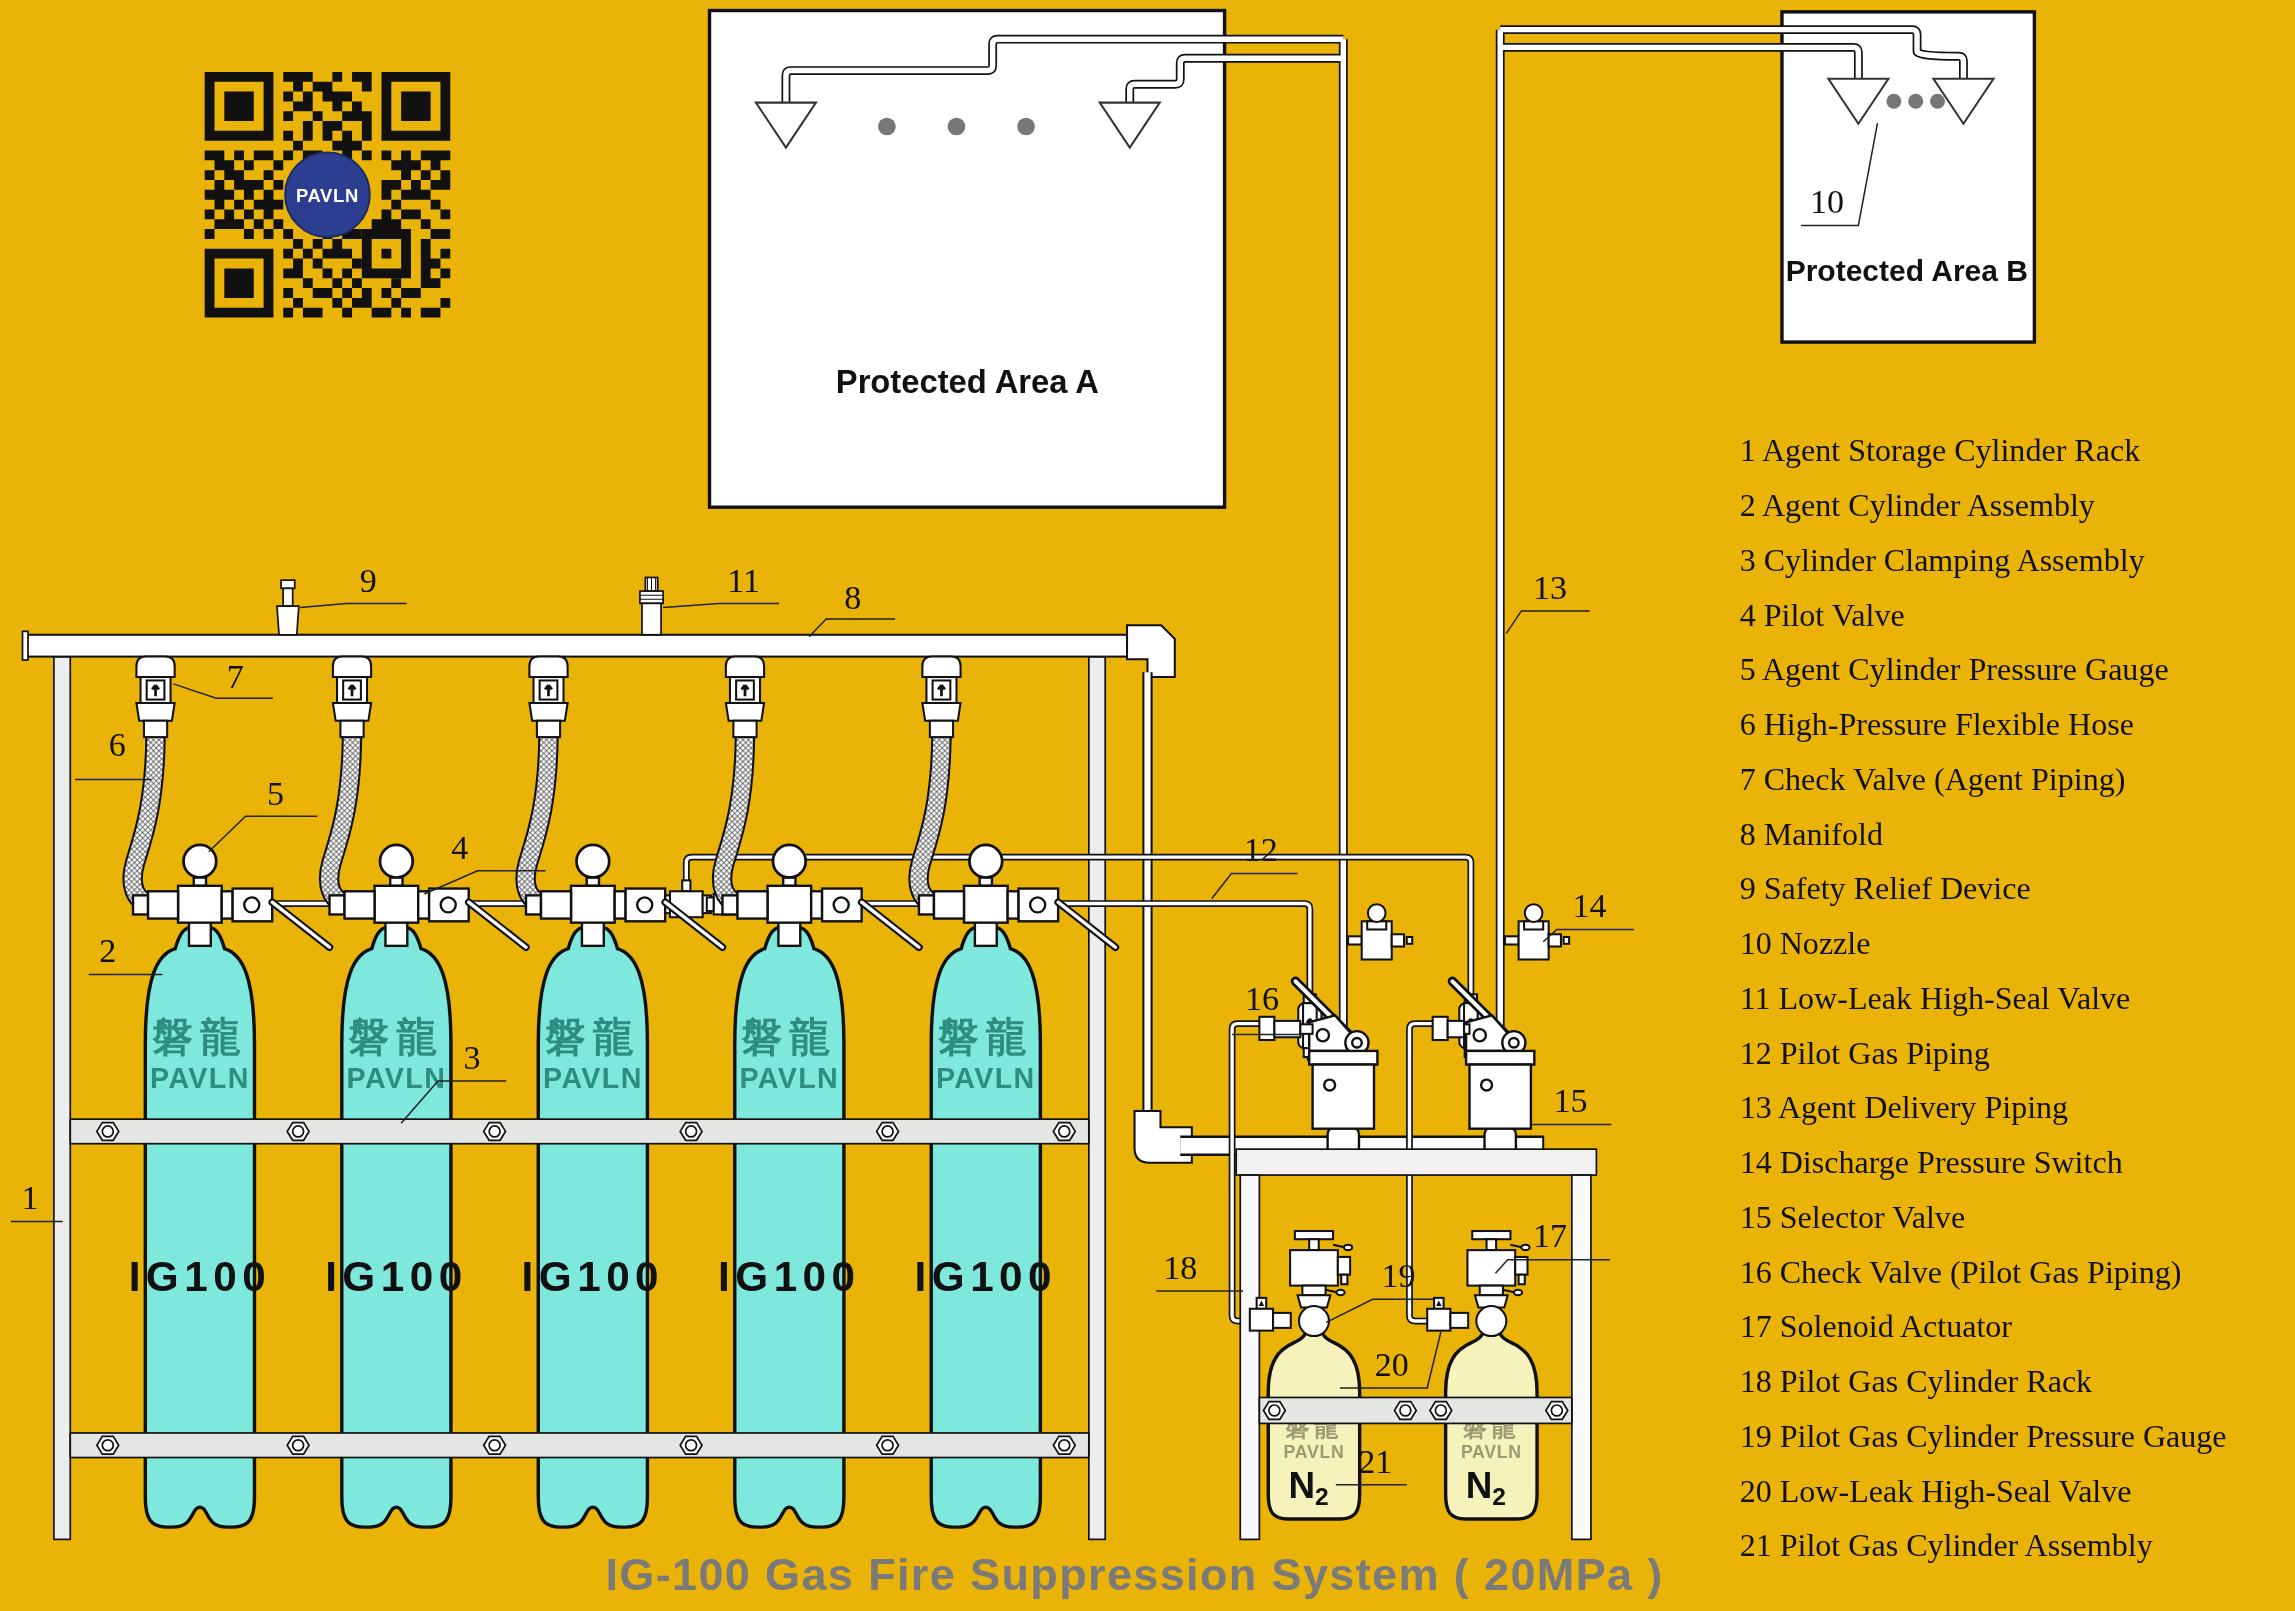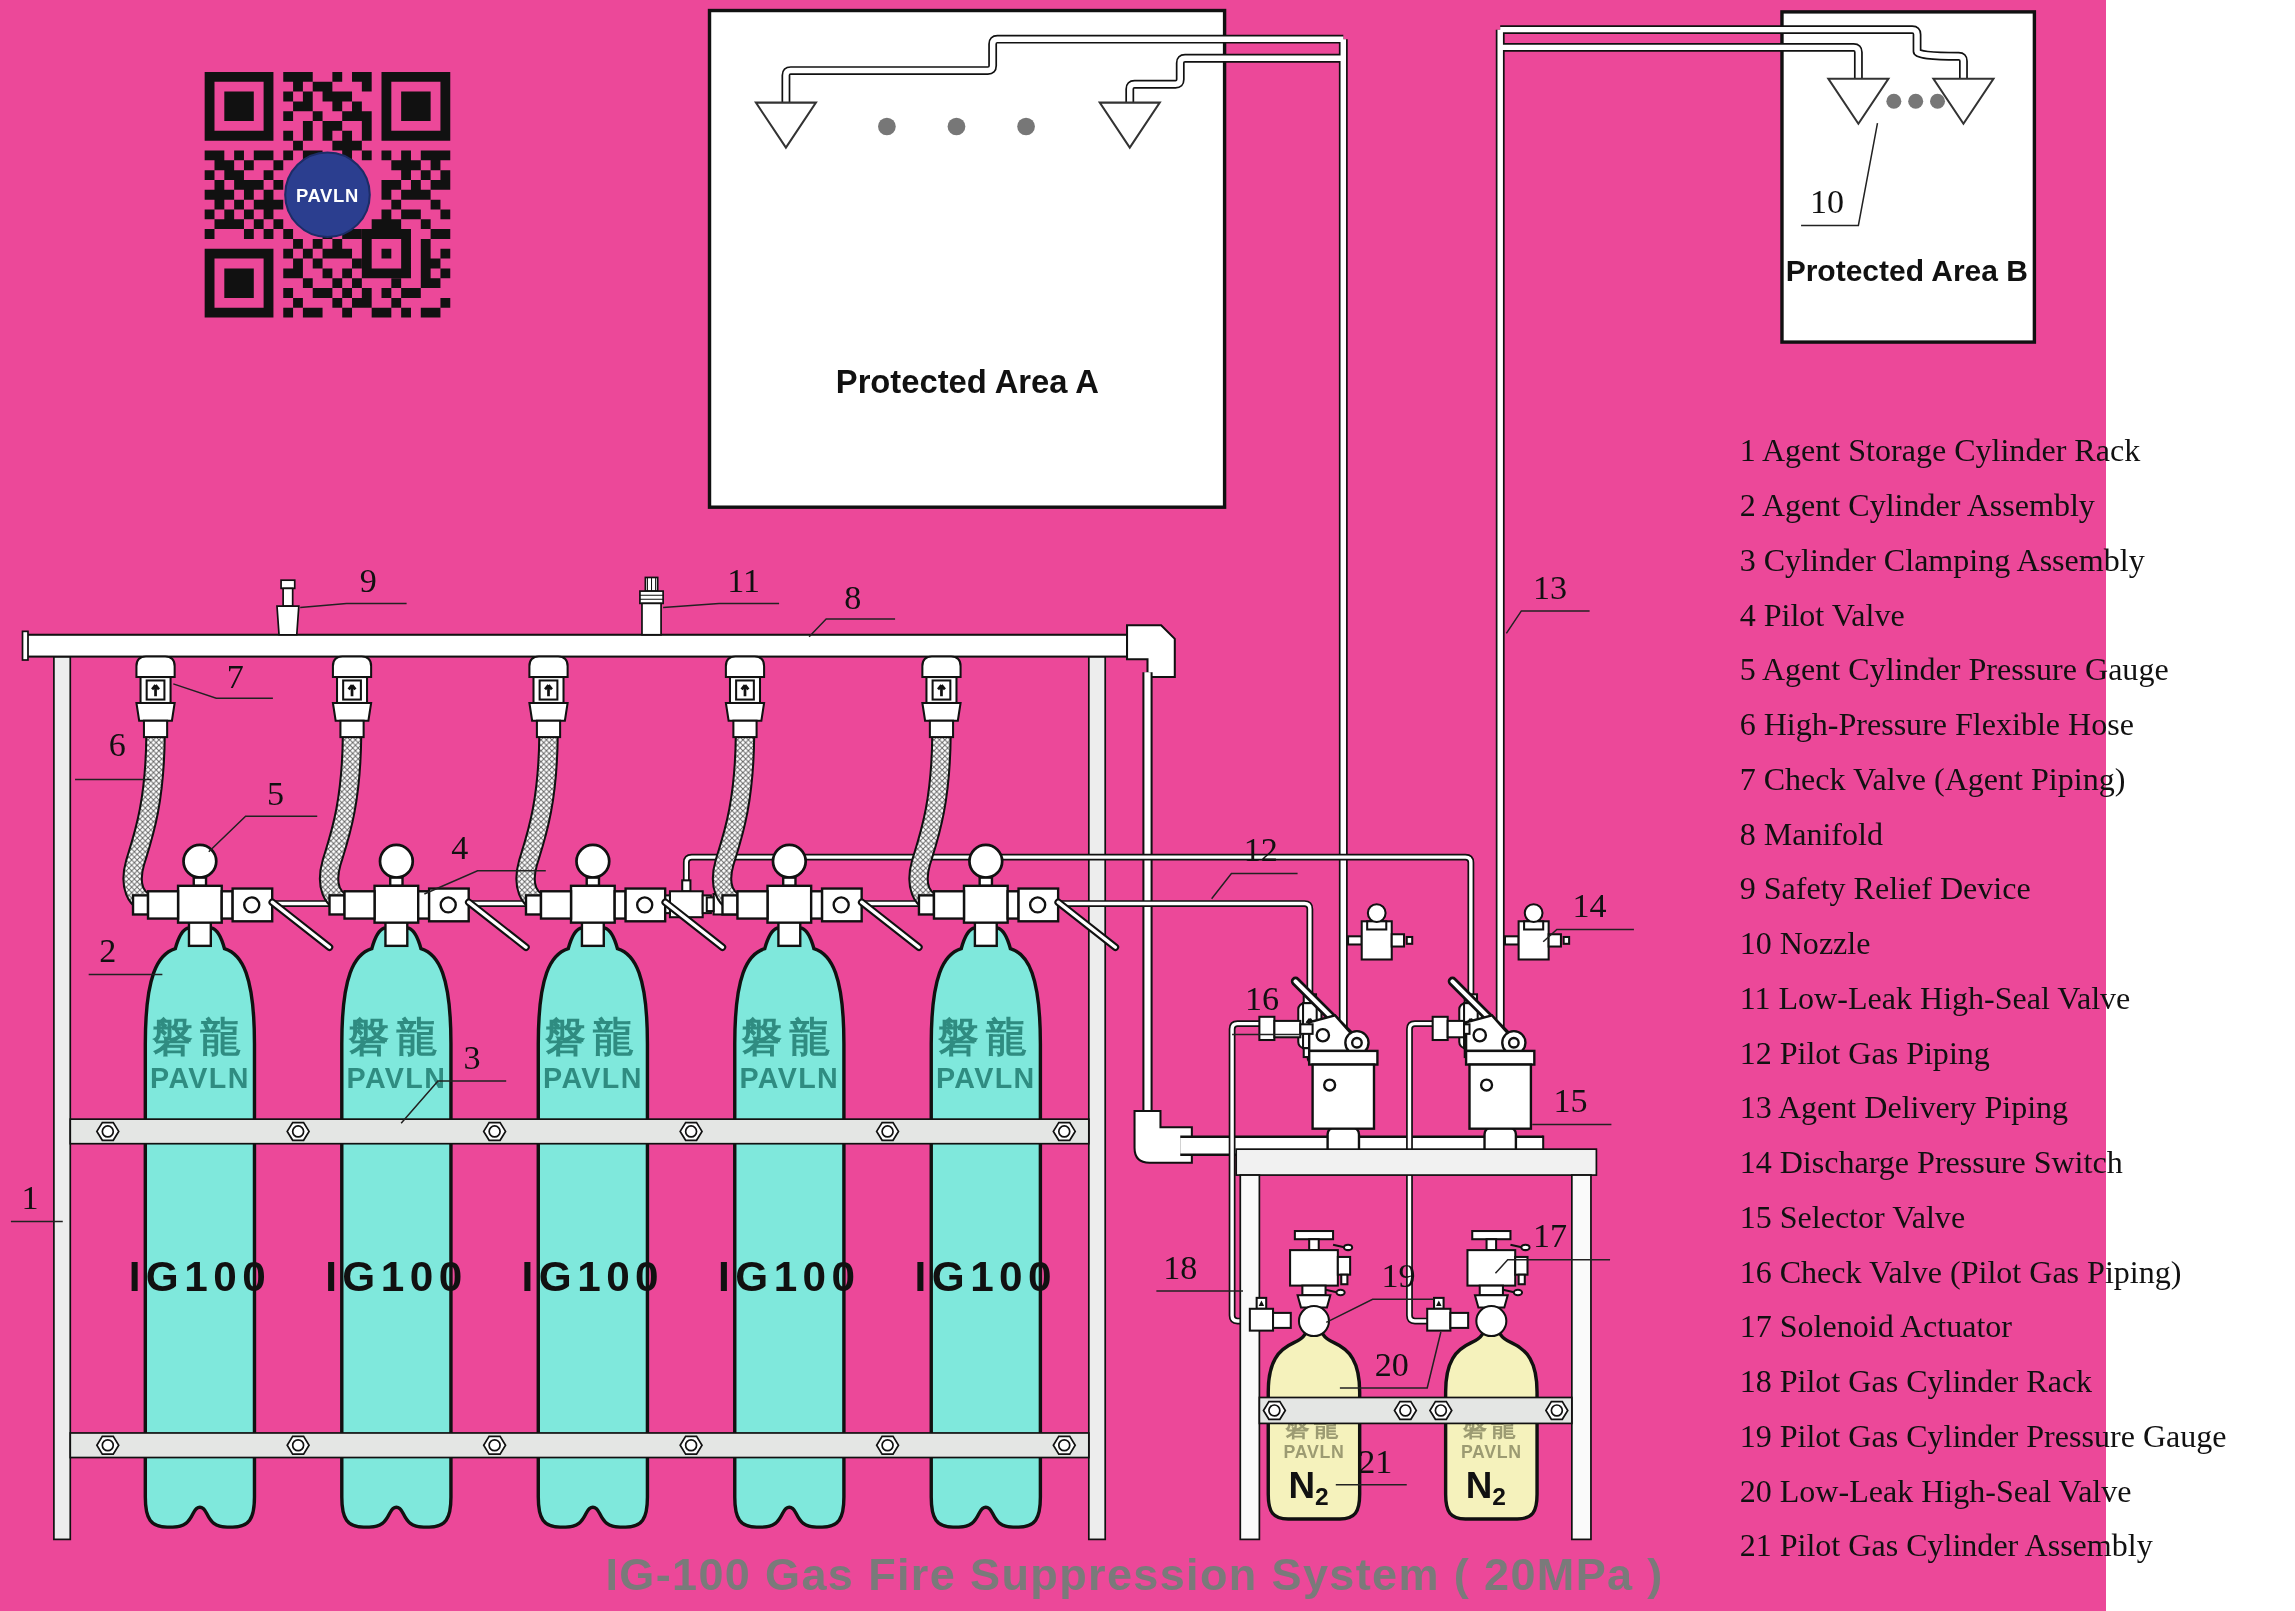--- a/index.html
+++ b/index.html
@@ -1,17 +1,17 @@
 <!DOCTYPE html>
 <html style="font-size:11px"><head>
 <meta charset="utf-8">
 <style>
   html,body{margin:0;padding:0;background:#ffffff;}
   body{font-family:"Liberation Sans", sans-serif;}
-  #stage{width:2106px;height:1612px;position:relative;background:#ec4899;}
+  #stage{width:2295px;height:1612px;position:relative;background:#eab308;}
   svg{display:block;}
   text{user-select:none;}
   .serif{font-family:"Liberation Serif", serif;}
   .sans{font-family:"Liberation Sans", sans-serif;}
 </style>
 </head>
 <body>
 
 <div id="stage">
 <svg viewBox="0 0 3364 2362" width="2295" height="1612">

